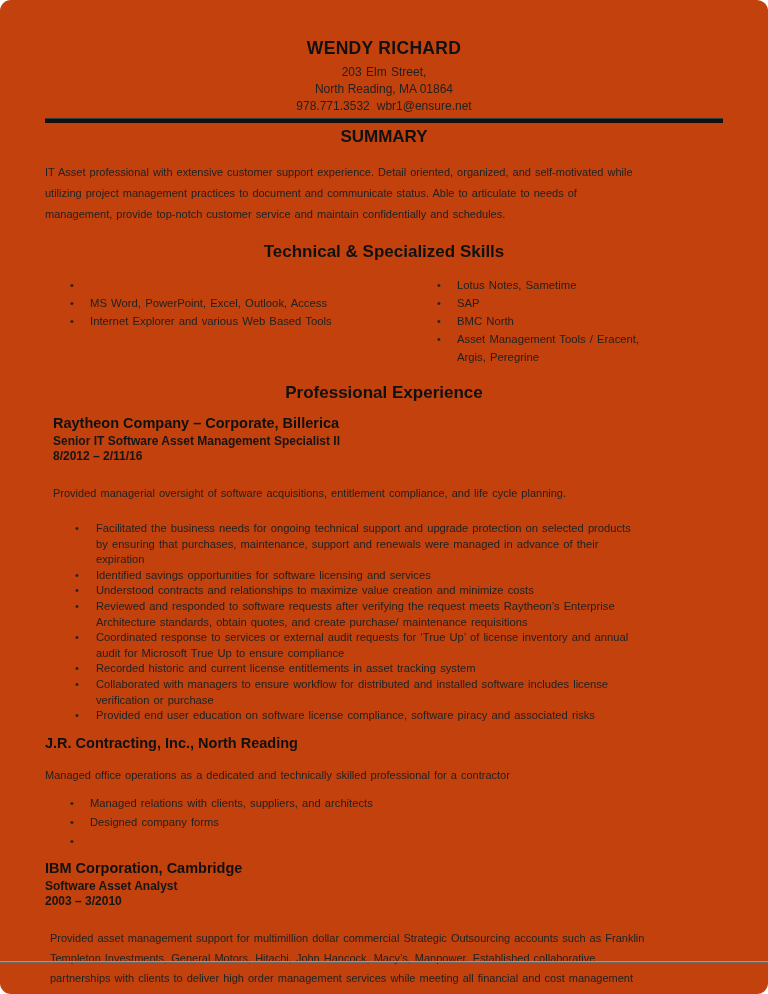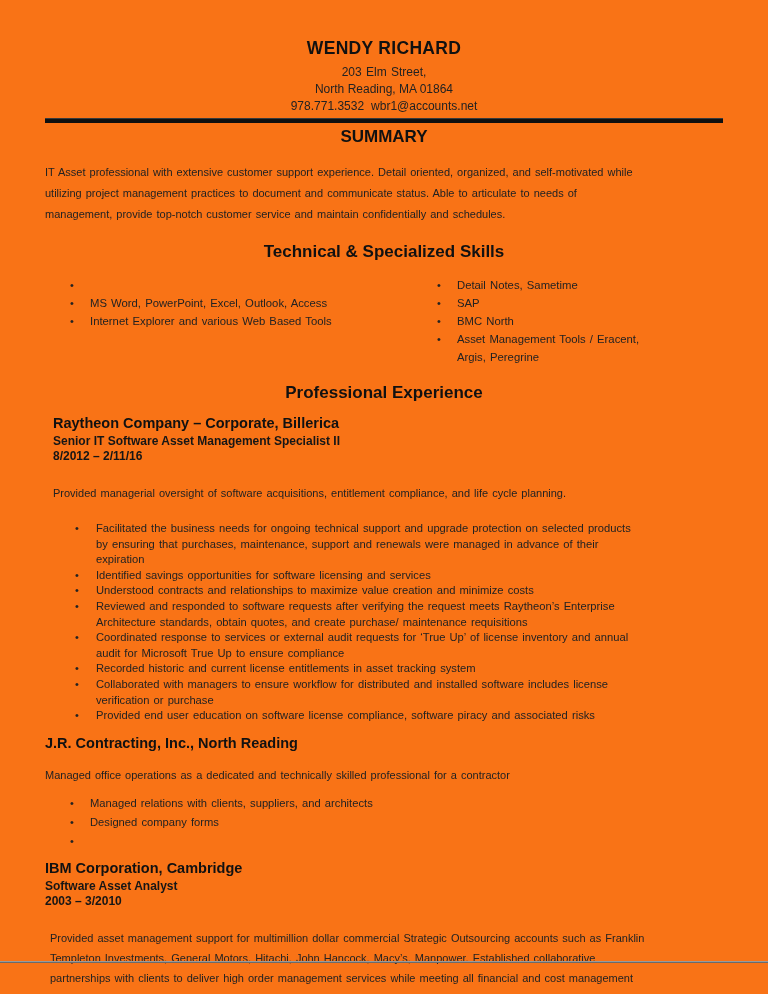--- a/index.html
+++ b/index.html
@@ -1,18 +1,18 @@
 <!DOCTYPE html>
 <html><head>
 <meta charset="utf-8">
 <style>
   * { margin:0; padding:0; box-sizing:border-box; }
   html,body { background:#ffffff; }
   body { width:768px; height:994px; font-family:"Liberation Sans","DejaVu Sans",sans-serif; color:#1e1e1e; }
-  .page { position:relative; width:768px; height:994px; background:#f97316; overflow:hidden; }
+  .page { position:relative; width:768px; height:994px; background:#c2410c; overflow:hidden;border-radius:11px; }
 
   
   .header { text-align:center; padding-top:38px; }
   .name { font-size:17.5px; font-weight:bold; color:#111; letter-spacing:.3px; line-height:20px; }
   .addr { font-size:12px; line-height:17px; margin-top:6px; color:#222; word-spacing:1px; }
   .contact-line { font-size:12px; line-height:17px; color:#222; }
   .contact-line .sep { display:inline-block; width:7px; }
 
   .header-rule { margin:3px 45px 0 45px; height:5px; background:#101010; border-top:1px solid #3a3a3a; }
 
@@ -64,21 +64,21 @@
 </style>
 </head>
 <body>
 
 <div class="page">
 
   <div class="header">
     <div class="name">WENDY RICHARD</div>
     <div class="addr">203 Elm Street,</div>
     <div class="contact-line">North Reading, MA 01864</div>
-    <div class="contact-line"><span>978.771.3532</span><span class="sep"></span><span>wbr1@accounts.net</span></div>
+    <div class="contact-line"><span>978.771.3532</span><span class="sep"></span><span>wbr1@ensure.net</span></div>
   </div>
 
   <div class="header-rule"></div>
 
   <h2 class="section-heading">SUMMARY</h2>
   <p class="para summary-para">IT Asset professional with extensive customer support experience. Detail oriented, organized, and self-motivated while
 utilizing project management practices to document and communicate status. Able to articulate to needs of
 management, provide top-notch customer service and maintain confidentially and schedules.</p>
 
   <h2 class="section-heading mt">Technical &amp; Specialized Skills</h2>
@@ -92,21 +92,21 @@
           <span class="t">MS Word, PowerPoint, Excel, Outlook, Access</span>
         </li>
       <li>
           <span class="b">•</span>
           <span class="t">Internet Explorer and various Web Based Tools</span>
         </li>
     </ul>
     <ul class="skill-list right">
       <li>
           <span class="b">•</span>
-          <span class="t">Detail Notes, Sametime</span>
+          <span class="t">Lotus Notes, Sametime</span>
         </li>
       <li>
           <span class="b">•</span>
           <span class="t">SAP</span>
         </li>
       <li>
           <span class="b">•</span>
           <span class="t">BMC North</span>
         </li>
       <li>

